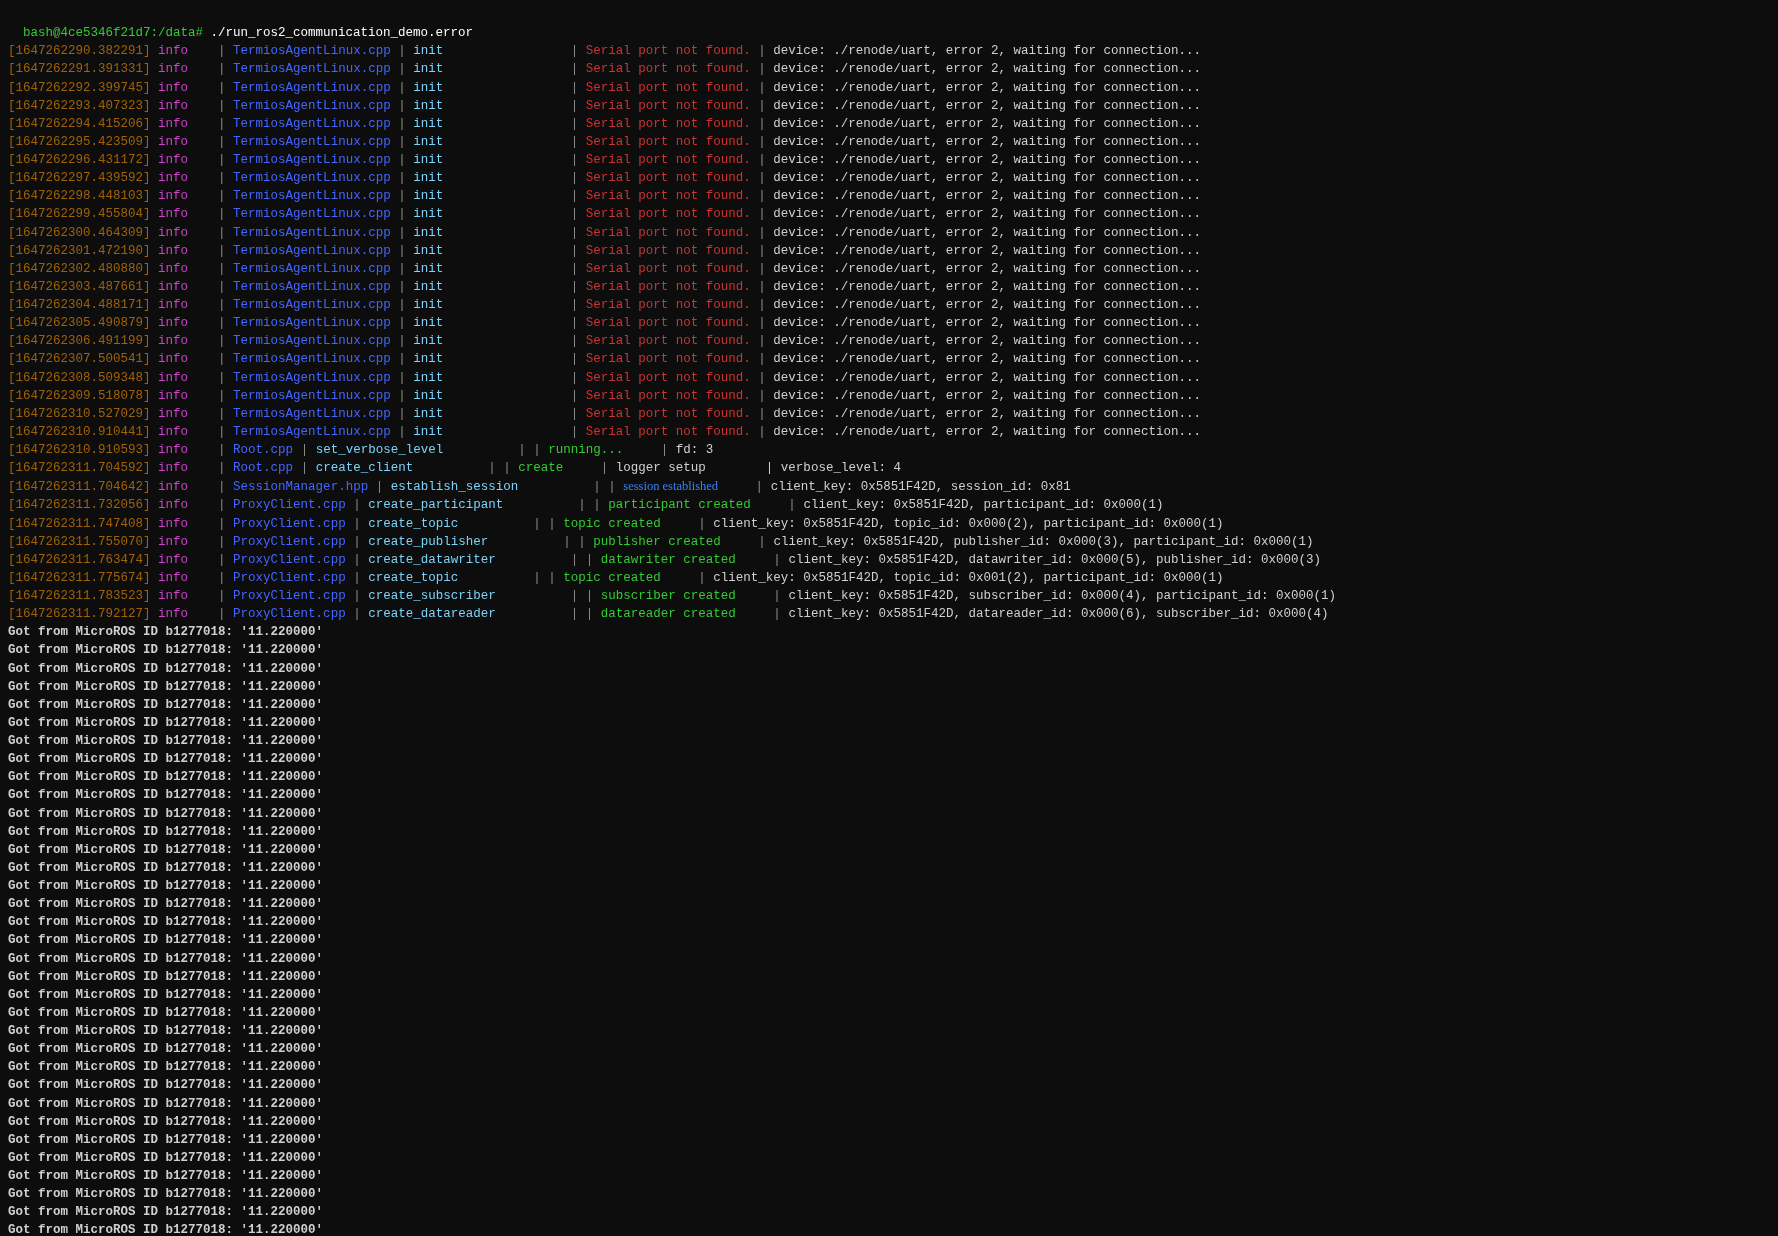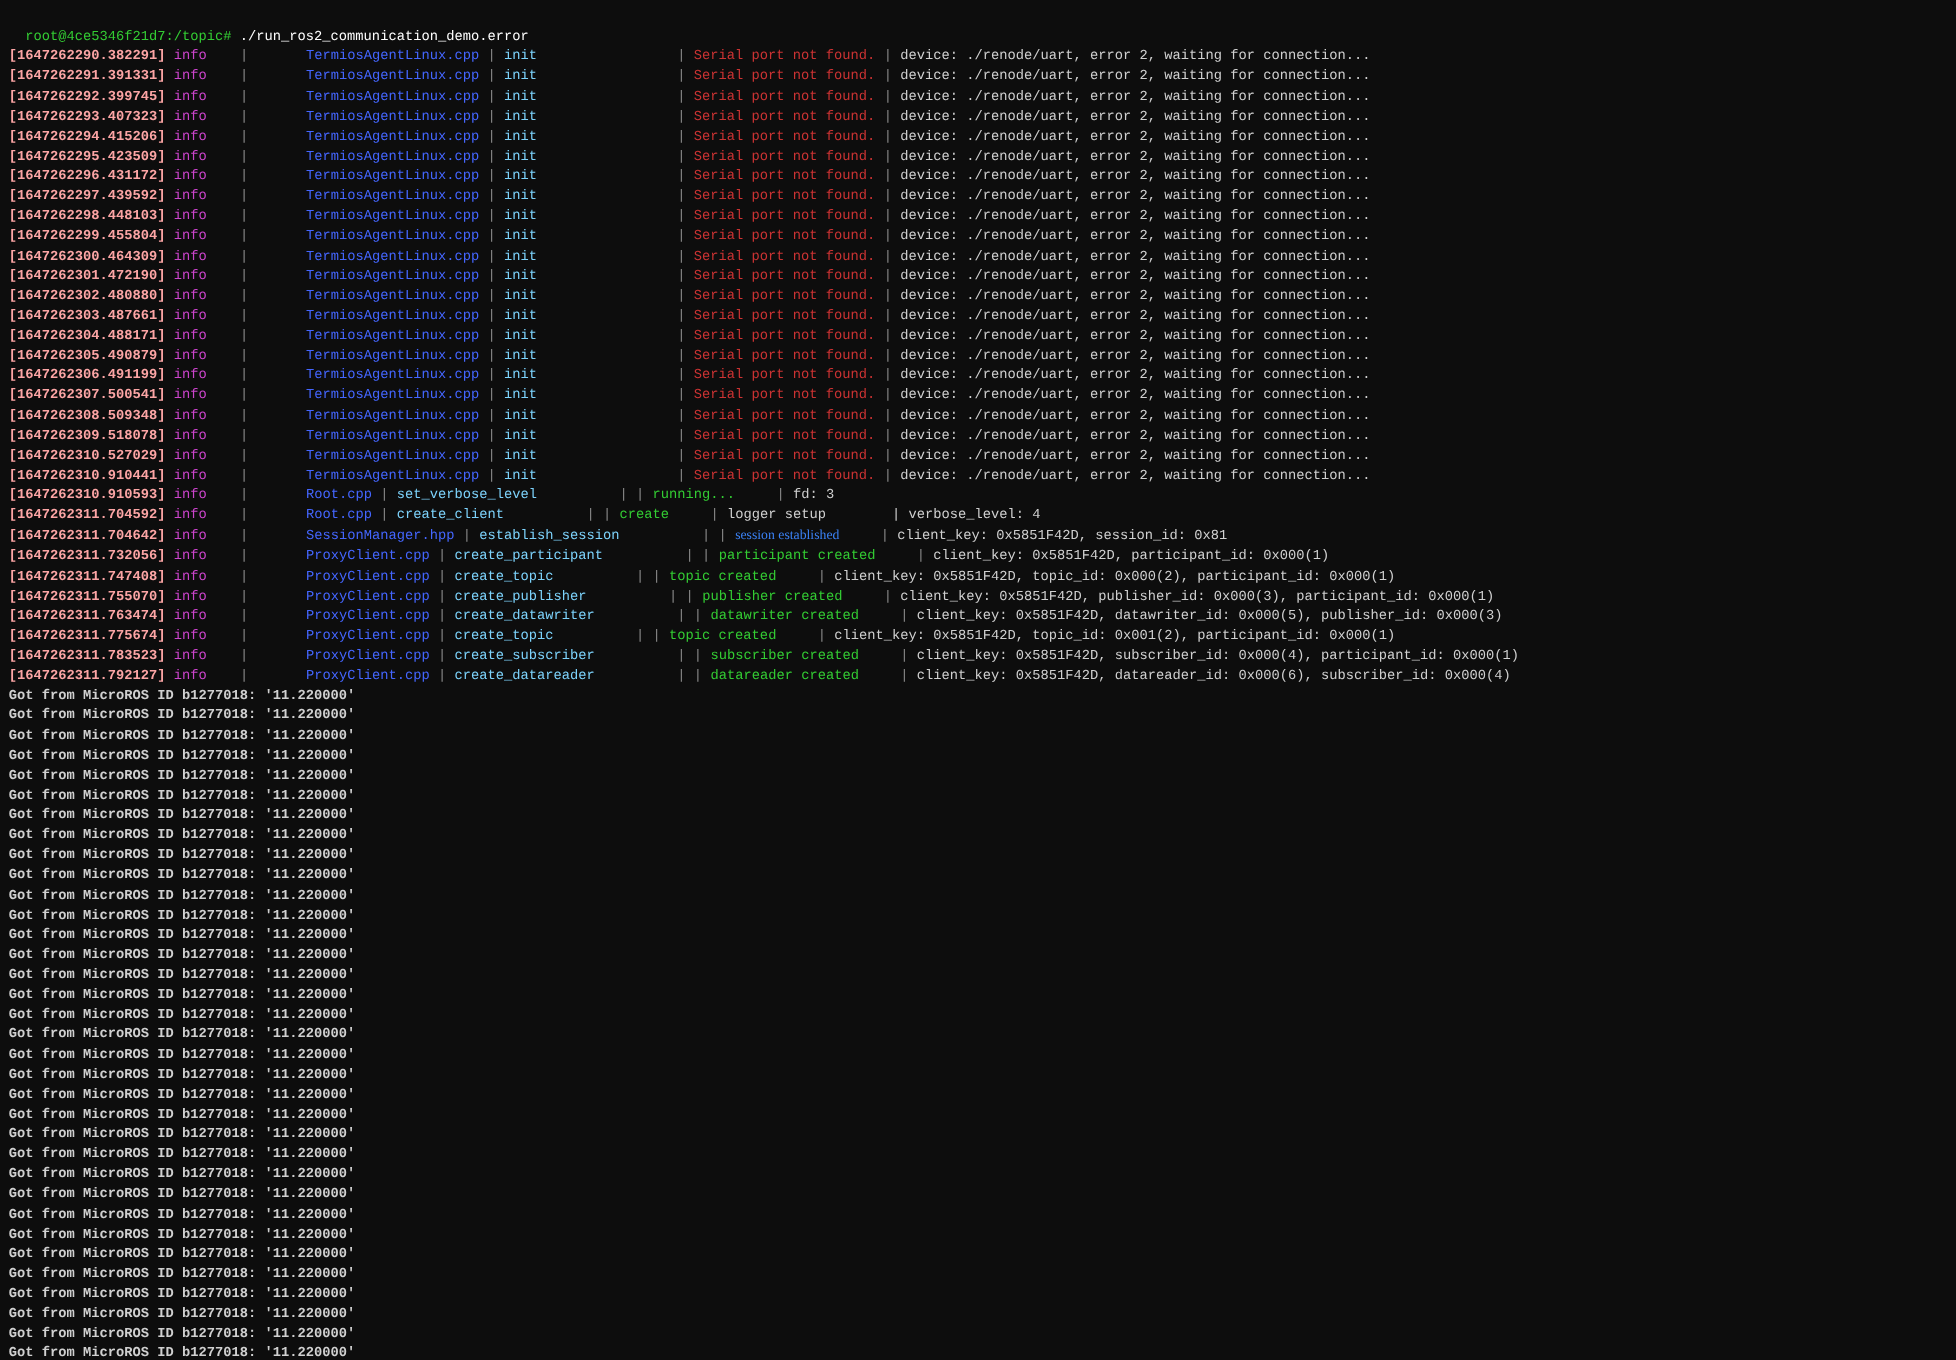--- a/index.html
+++ b/index.html
@@ -11,39 +11,39 @@
       line-height: 1.45;
       padding: 6px 8px;
       overflow-x: auto;
     }
     .terminal {
       white-space: pre;
       min-width: 1760px;
     }
     .prompt { color: #33cc33; }
     .cmd { color: #ffffff; }
-    .ts { color: #fca5a5; font-weight: bold; }
+    .ts { color: #a16207; }
     .level-info { color: #cc44cc; }
-    .source { color: #4466ff; margin-left: 45px; }
+    .source { color: #4466ff; }
     .func { color: #7dd3fc; }
     .status-running { color: #33cc33; }
     .status-session { color: #3b82f6; font-family: Liberation Serif, serif; }
     .status-participant { color: #33cc33; }
     .status-topic { color: #33cc33; }
     .status-publisher { color: #33cc33; }
     .status-datawriter { color: #33cc33; text-align: center; }
     .status-subscriber { color: #33cc33; }
     .status-datareader { color: #33cc33; }
     .detail { color: #d0d0d0; }
     .serial-err { color: #cc3333; }
     .got-line { color: #d0d0d0; font-weight: bold; }
     .pipe { color: #888888; }
   </style>
 </head>
 <body>
 
 <div class="terminal">
-  <span class="prompt">root@4ce5346f21d7:/topic#</span><span class="cmd"> ./run_ros2_communication_demo.error</span>
+  <span class="prompt">bash@4ce5346f21d7:/data#</span><span class="cmd"> ./run_ros2_communication_demo.error</span>
 </div>
 
 <div class="terminal" id="serial-output"><div><span class="ts">[1647262290.382291]</span> <span class="level-info">info</span>    <span class="pipe">|</span> <span class="source">TermiosAgentLinux.cpp</span> <span class="pipe">|</span> <span class="func">init</span>                 <span class="pipe">|</span> <span class="serial-err">Serial port not found.</span> <span class="pipe">|</span> <span class="detail">device: ./renode/uart, error 2, waiting for connection...</span></div><div><span class="ts">[1647262291.391331]</span> <span class="level-info">info</span>    <span class="pipe">|</span> <span class="source">TermiosAgentLinux.cpp</span> <span class="pipe">|</span> <span class="func">init</span>                 <span class="pipe">|</span> <span class="serial-err">Serial port not found.</span> <span class="pipe">|</span> <span class="detail">device: ./renode/uart, error 2, waiting for connection...</span></div><div><span class="ts">[1647262292.399745]</span> <span class="level-info">info</span>    <span class="pipe">|</span> <span class="source">TermiosAgentLinux.cpp</span> <span class="pipe">|</span> <span class="func">init</span>                 <span class="pipe">|</span> <span class="serial-err">Serial port not found.</span> <span class="pipe">|</span> <span class="detail">device: ./renode/uart, error 2, waiting for connection...</span></div><div><span class="ts">[1647262293.407323]</span> <span class="level-info">info</span>    <span class="pipe">|</span> <span class="source">TermiosAgentLinux.cpp</span> <span class="pipe">|</span> <span class="func">init</span>                 <span class="pipe">|</span> <span class="serial-err">Serial port not found.</span> <span class="pipe">|</span> <span class="detail">device: ./renode/uart, error 2, waiting for connection...</span></div><div><span class="ts">[1647262294.415206]</span> <span class="level-info">info</span>    <span class="pipe">|</span> <span class="source">TermiosAgentLinux.cpp</span> <span class="pipe">|</span> <span class="func">init</span>                 <span class="pipe">|</span> <span class="serial-err">Serial port not found.</span> <span class="pipe">|</span> <span class="detail">device: ./renode/uart, error 2, waiting for connection...</span></div><div><span class="ts">[1647262295.423509]</span> <span class="level-info">info</span>    <span class="pipe">|</span> <span class="source">TermiosAgentLinux.cpp</span> <span class="pipe">|</span> <span class="func">init</span>                 <span class="pipe">|</span> <span class="serial-err">Serial port not found.</span> <span class="pipe">|</span> <span class="detail">device: ./renode/uart, error 2, waiting for connection...</span></div><div><span class="ts">[1647262296.431172]</span> <span class="level-info">info</span>    <span class="pipe">|</span> <span class="source">TermiosAgentLinux.cpp</span> <span class="pipe">|</span> <span class="func">init</span>                 <span class="pipe">|</span> <span class="serial-err">Serial port not found.</span> <span class="pipe">|</span> <span class="detail">device: ./renode/uart, error 2, waiting for connection...</span></div><div><span class="ts">[1647262297.439592]</span> <span class="level-info">info</span>    <span class="pipe">|</span> <span class="source">TermiosAgentLinux.cpp</span> <span class="pipe">|</span> <span class="func">init</span>                 <span class="pipe">|</span> <span class="serial-err">Serial port not found.</span> <span class="pipe">|</span> <span class="detail">device: ./renode/uart, error 2, waiting for connection...</span></div><div><span class="ts">[1647262298.448103]</span> <span class="level-info">info</span>    <span class="pipe">|</span> <span class="source">TermiosAgentLinux.cpp</span> <span class="pipe">|</span> <span class="func">init</span>                 <span class="pipe">|</span> <span class="serial-err">Serial port not found.</span> <span class="pipe">|</span> <span class="detail">device: ./renode/uart, error 2, waiting for connection...</span></div><div><span class="ts">[1647262299.455804]</span> <span class="level-info">info</span>    <span class="pipe">|</span> <span class="source">TermiosAgentLinux.cpp</span> <span class="pipe">|</span> <span class="func">init</span>                 <span class="pipe">|</span> <span class="serial-err">Serial port not found.</span> <span class="pipe">|</span> <span class="detail">device: ./renode/uart, error 2, waiting for connection...</span></div><div><span class="ts">[1647262300.464309]</span> <span class="level-info">info</span>    <span class="pipe">|</span> <span class="source">TermiosAgentLinux.cpp</span> <span class="pipe">|</span> <span class="func">init</span>                 <span class="pipe">|</span> <span class="serial-err">Serial port not found.</span> <span class="pipe">|</span> <span class="detail">device: ./renode/uart, error 2, waiting for connection...</span></div><div><span class="ts">[1647262301.472190]</span> <span class="level-info">info</span>    <span class="pipe">|</span> <span class="source">TermiosAgentLinux.cpp</span> <span class="pipe">|</span> <span class="func">init</span>                 <span class="pipe">|</span> <span class="serial-err">Serial port not found.</span> <span class="pipe">|</span> <span class="detail">device: ./renode/uart, error 2, waiting for connection...</span></div><div><span class="ts">[1647262302.480880]</span> <span class="level-info">info</span>    <span class="pipe">|</span> <span class="source">TermiosAgentLinux.cpp</span> <span class="pipe">|</span> <span class="func">init</span>                 <span class="pipe">|</span> <span class="serial-err">Serial port not found.</span> <span class="pipe">|</span> <span class="detail">device: ./renode/uart, error 2, waiting for connection...</span></div><div><span class="ts">[1647262303.487661]</span> <span class="level-info">info</span>    <span class="pipe">|</span> <span class="source">TermiosAgentLinux.cpp</span> <span class="pipe">|</span> <span class="func">init</span>                 <span class="pipe">|</span> <span class="serial-err">Serial port not found.</span> <span class="pipe">|</span> <span class="detail">device: ./renode/uart, error 2, waiting for connection...</span></div><div><span class="ts">[1647262304.488171]</span> <span class="level-info">info</span>    <span class="pipe">|</span> <span class="source">TermiosAgentLinux.cpp</span> <span class="pipe">|</span> <span class="func">init</span>                 <span class="pipe">|</span> <span class="serial-err">Serial port not found.</span> <span class="pipe">|</span> <span class="detail">device: ./renode/uart, error 2, waiting for connection...</span></div><div><span class="ts">[1647262305.490879]</span> <span class="level-info">info</span>    <span class="pipe">|</span> <span class="source">TermiosAgentLinux.cpp</span> <span class="pipe">|</span> <span class="func">init</span>                 <span class="pipe">|</span> <span class="serial-err">Serial port not found.</span> <span class="pipe">|</span> <span class="detail">device: ./renode/uart, error 2, waiting for connection...</span></div><div><span class="ts">[1647262306.491199]</span> <span class="level-info">info</span>    <span class="pipe">|</span> <span class="source">TermiosAgentLinux.cpp</span> <span class="pipe">|</span> <span class="func">init</span>                 <span class="pipe">|</span> <span class="serial-err">Serial port not found.</span> <span class="pipe">|</span> <span class="detail">device: ./renode/uart, error 2, waiting for connection...</span></div><div><span class="ts">[1647262307.500541]</span> <span class="level-info">info</span>    <span class="pipe">|</span> <span class="source">TermiosAgentLinux.cpp</span> <span class="pipe">|</span> <span class="func">init</span>                 <span class="pipe">|</span> <span class="serial-err">Serial port not found.</span> <span class="pipe">|</span> <span class="detail">device: ./renode/uart, error 2, waiting for connection...</span></div><div><span class="ts">[1647262308.509348]</span> <span class="level-info">info</span>    <span class="pipe">|</span> <span class="source">TermiosAgentLinux.cpp</span> <span class="pipe">|</span> <span class="func">init</span>                 <span class="pipe">|</span> <span class="serial-err">Serial port not found.</span> <span class="pipe">|</span> <span class="detail">device: ./renode/uart, error 2, waiting for connection...</span></div><div><span class="ts">[1647262309.518078]</span> <span class="level-info">info</span>    <span class="pipe">|</span> <span class="source">TermiosAgentLinux.cpp</span> <span class="pipe">|</span> <span class="func">init</span>                 <span class="pipe">|</span> <span class="serial-err">Serial port not found.</span> <span class="pipe">|</span> <span class="detail">device: ./renode/uart, error 2, waiting for connection...</span></div><div><span class="ts">[1647262310.527029]</span> <span class="level-info">info</span>    <span class="pipe">|</span> <span class="source">TermiosAgentLinux.cpp</span> <span class="pipe">|</span> <span class="func">init</span>                 <span class="pipe">|</span> <span class="serial-err">Serial port not found.</span> <span class="pipe">|</span> <span class="detail">device: ./renode/uart, error 2, waiting for connection...</span></div><div><span class="ts">[1647262310.910441]</span> <span class="level-info">info</span>    <span class="pipe">|</span> <span class="source">TermiosAgentLinux.cpp</span> <span class="pipe">|</span> <span class="func">init</span>                 <span class="pipe">|</span> <span class="serial-err">Serial port not found.</span> <span class="pipe">|</span> <span class="detail">device: ./renode/uart, error 2, waiting for connection...</span></div></div>
 <div class="terminal" id="special-output"><div><span class="ts">[1647262310.910593]</span> <span class="level-info">info</span>    <span class="pipe">|</span> <span class="source">Root.cpp</span> <span class="pipe">|</span> <span class="func">set_verbose_level</span>          <span class="pipe">|</span> <span class="pipe">|</span> <span class="status-running">running...</span>     <span class="pipe">|</span> <span class="detail">fd: 3</span></div><div><span class="ts">[1647262311.704592]</span> <span class="level-info">info</span>    <span class="pipe">|</span> <span class="source">Root.cpp</span> <span class="pipe">|</span> <span class="func">create_client</span>          <span class="pipe">|</span> <span class="pipe">|</span> <span class="status-running">create</span>     <span class="pipe">|</span> <span class="detail">logger setup        | verbose_level: 4</span></div><div><span class="ts">[1647262311.704642]</span> <span class="level-info">info</span>    <span class="pipe">|</span> <span class="source">SessionManager.hpp</span> <span class="pipe">|</span> <span class="func">establish_session</span>          <span class="pipe">|</span> <span class="pipe">|</span> <span class="status-session">session established</span>     <span class="pipe">|</span> <span class="detail">client_key: 0x5851F42D, session_id: 0x81</span></div><div><span class="ts">[1647262311.732056]</span> <span class="level-info">info</span>    <span class="pipe">|</span> <span class="source">ProxyClient.cpp</span> <span class="pipe">|</span> <span class="func">create_participant</span>          <span class="pipe">|</span> <span class="pipe">|</span> <span class="status-participant">participant created</span>     <span class="pipe">|</span> <span class="detail">client_key: 0x5851F42D, participant_id: 0x000(1)</span></div><div><span class="ts">[1647262311.747408]</span> <span class="level-info">info</span>    <span class="pipe">|</span> <span class="source">ProxyClient.cpp</span> <span class="pipe">|</span> <span class="func">create_topic</span>          <span class="pipe">|</span> <span class="pipe">|</span> <span class="status-topic">topic created</span>     <span class="pipe">|</span> <span class="detail">client_key: 0x5851F42D, topic_id: 0x000(2), participant_id: 0x000(1)</span></div><div><span class="ts">[1647262311.755070]</span> <span class="level-info">info</span>    <span class="pipe">|</span> <span class="source">ProxyClient.cpp</span> <span class="pipe">|</span> <span class="func">create_publisher</span>          <span class="pipe">|</span> <span class="pipe">|</span> <span class="status-publisher">publisher created</span>     <span class="pipe">|</span> <span class="detail">client_key: 0x5851F42D, publisher_id: 0x000(3), participant_id: 0x000(1)</span></div><div><span class="ts">[1647262311.763474]</span> <span class="level-info">info</span>    <span class="pipe">|</span> <span class="source">ProxyClient.cpp</span> <span class="pipe">|</span> <span class="func">create_datawriter</span>          <span class="pipe">|</span> <span class="pipe">|</span> <span class="status-datawriter">datawriter created</span>     <span class="pipe">|</span> <span class="detail">client_key: 0x5851F42D, datawriter_id: 0x000(5), publisher_id: 0x000(3)</span></div><div><span class="ts">[1647262311.775674]</span> <span class="level-info">info</span>    <span class="pipe">|</span> <span class="source">ProxyClient.cpp</span> <span class="pipe">|</span> <span class="func">create_topic</span>          <span class="pipe">|</span> <span class="pipe">|</span> <span class="status-topic">topic created</span>     <span class="pipe">|</span> <span class="detail">client_key: 0x5851F42D, topic_id: 0x001(2), participant_id: 0x000(1)</span></div><div><span class="ts">[1647262311.783523]</span> <span class="level-info">info</span>    <span class="pipe">|</span> <span class="source">ProxyClient.cpp</span> <span class="pipe">|</span> <span class="func">create_subscriber</span>          <span class="pipe">|</span> <span class="pipe">|</span> <span class="status-subscriber">subscriber created</span>     <span class="pipe">|</span> <span class="detail">client_key: 0x5851F42D, subscriber_id: 0x000(4), participant_id: 0x000(1)</span></div><div><span class="ts">[1647262311.792127]</span> <span class="level-info">info</span>    <span class="pipe">|</span> <span class="source">ProxyClient.cpp</span> <span class="pipe">|</span> <span class="func">create_datareader</span>          <span class="pipe">|</span> <span class="pipe">|</span> <span class="status-datareader">datareader created</span>     <span class="pipe">|</span> <span class="detail">client_key: 0x5851F42D, datareader_id: 0x000(6), subscriber_id: 0x000(4)</span></div></div>
 <div class="terminal" id="got-output"><div><span class="got-line">Got from MicroROS ID b1277018: '11.220000'</span></div><div><span class="got-line">Got from MicroROS ID b1277018: '11.220000'</span></div><div><span class="got-line">Got from MicroROS ID b1277018: '11.220000'</span></div><div><span class="got-line">Got from MicroROS ID b1277018: '11.220000'</span></div><div><span class="got-line">Got from MicroROS ID b1277018: '11.220000'</span></div><div><span class="got-line">Got from MicroROS ID b1277018: '11.220000'</span></div><div><span class="got-line">Got from MicroROS ID b1277018: '11.220000'</span></div><div><span class="got-line">Got from MicroROS ID b1277018: '11.220000'</span></div><div><span class="got-line">Got from MicroROS ID b1277018: '11.220000'</span></div><div><span class="got-line">Got from MicroROS ID b1277018: '11.220000'</span></div><div><span class="got-line">Got from MicroROS ID b1277018: '11.220000'</span></div><div><span class="got-line">Got from MicroROS ID b1277018: '11.220000'</span></div><div><span class="got-line">Got from MicroROS ID b1277018: '11.220000'</span></div><div><span class="got-line">Got from MicroROS ID b1277018: '11.220000'</span></div><div><span class="got-line">Got from MicroROS ID b1277018: '11.220000'</span></div><div><span class="got-line">Got from MicroROS ID b1277018: '11.220000'</span></div><div><span class="got-line">Got from MicroROS ID b1277018: '11.220000'</span></div><div><span class="got-line">Got from MicroROS ID b1277018: '11.220000'</span></div><div><span class="got-line">Got from MicroROS ID b1277018: '11.220000'</span></div><div><span class="got-line">Got from MicroROS ID b1277018: '11.220000'</span></div><div><span class="got-line">Got from MicroROS ID b1277018: '11.220000'</span></div><div><span class="got-line">Got from MicroROS ID b1277018: '11.220000'</span></div><div><span class="got-line">Got from MicroROS ID b1277018: '11.220000'</span></div><div><span class="got-line">Got from MicroROS ID b1277018: '11.220000'</span></div><div><span class="got-line">Got from MicroROS ID b1277018: '11.220000'</span></div><div><span class="got-line">Got from MicroROS ID b1277018: '11.220000'</span></div><div><span class="got-line">Got from MicroROS ID b1277018: '11.220000'</span></div><div><span class="got-line">Got from MicroROS ID b1277018: '11.220000'</span></div><div><span class="got-line">Got from MicroROS ID b1277018: '11.220000'</span></div><div><span class="got-line">Got from MicroROS ID b1277018: '11.220000'</span></div><div><span class="got-line">Got from MicroROS ID b1277018: '11.220000'</span></div><div><span class="got-line">Got from MicroROS ID b1277018: '11.220000'</span></div><div><span class="got-line">Got from MicroROS ID b1277018: '11.220000'</span></div><div><span class="got-line">Got from MicroROS ID b1277018: '11.220000'</span></div></div>
 
 </body></html>

